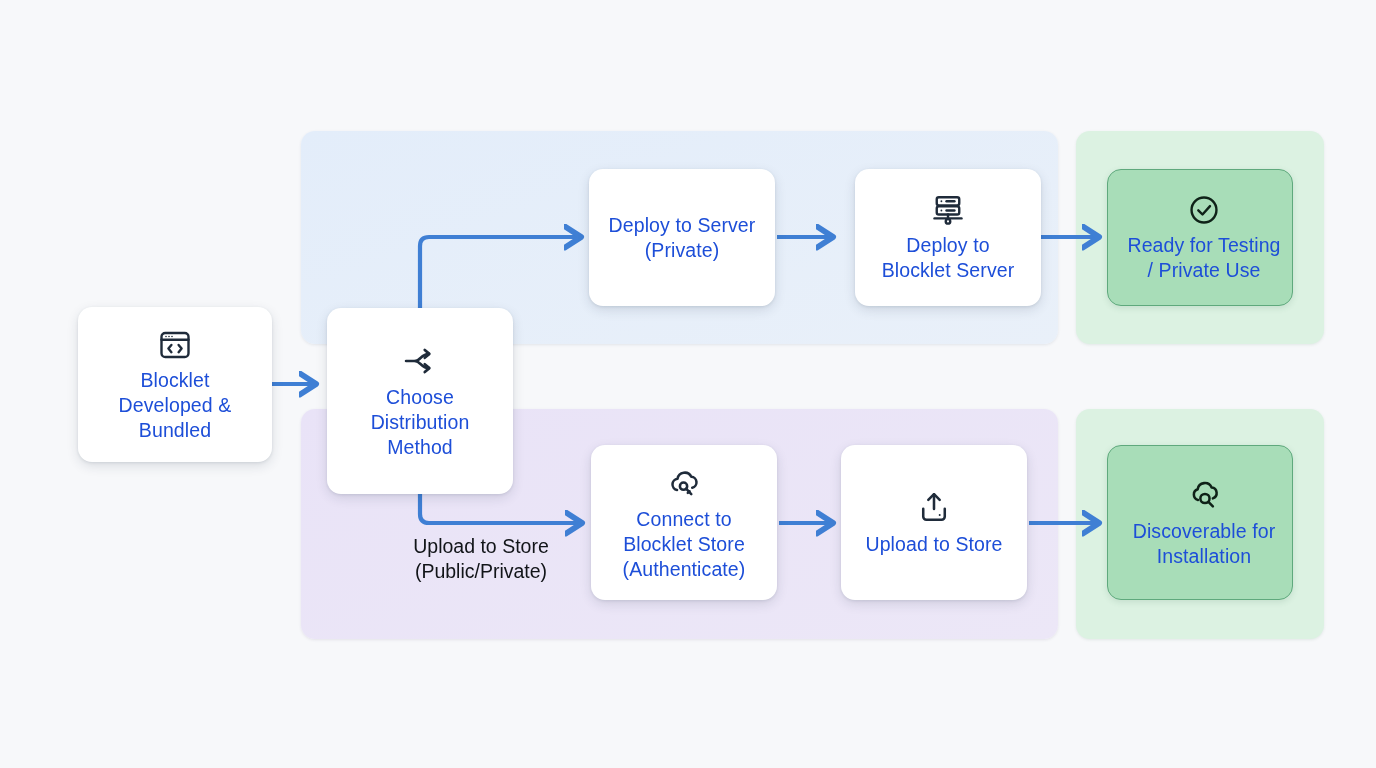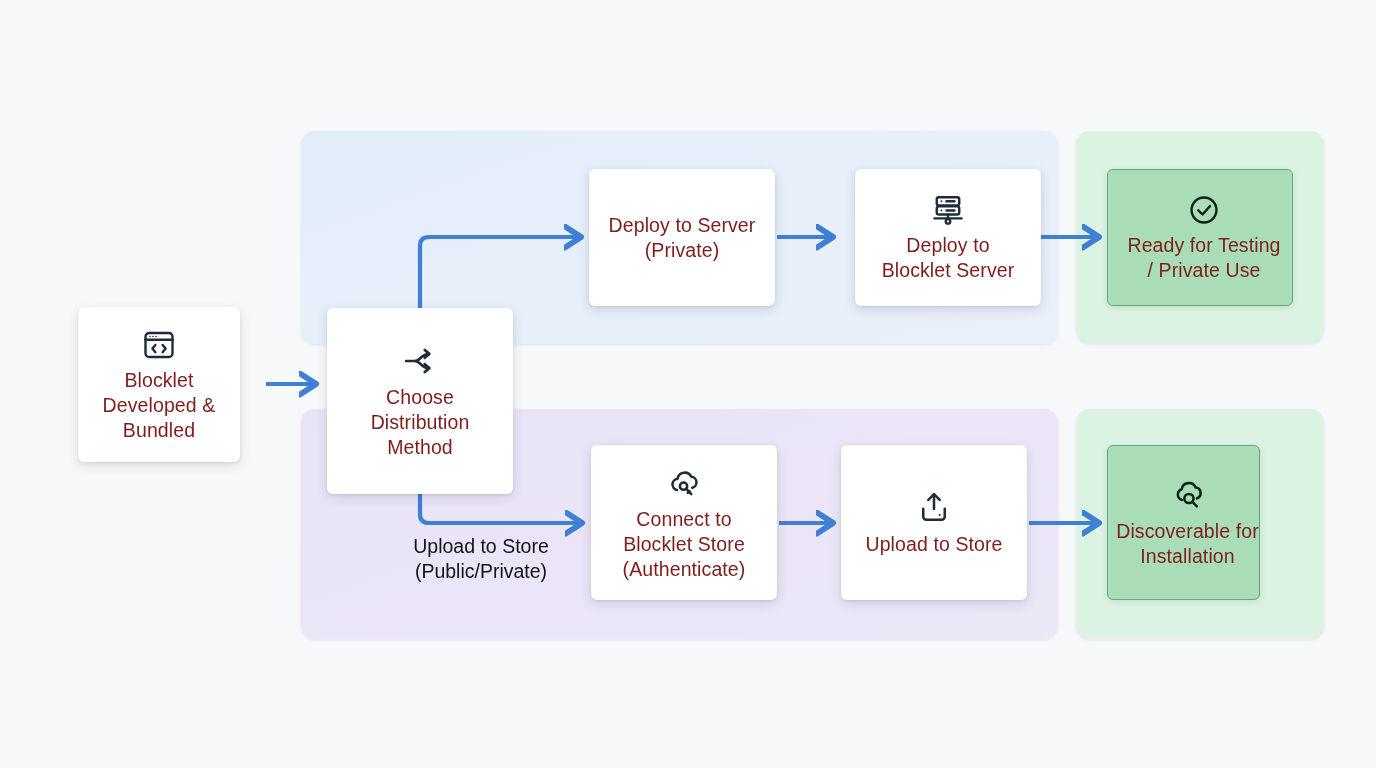--- a/index.html
+++ b/index.html
@@ -60,22 +60,22 @@
 
   
   .node {
     position: absolute;
     box-sizing: border-box;
     display: flex;
     flex-direction: column;
     align-items: center;
     justify-content: center;
     text-align: center;
-    color: #7f1d1d;
-    border-radius: 6px;
+    color: #1d4ed8;
+    border-radius: 14px;
   }
   .node-white {
     background: #ffffff;
     box-shadow: 0 4px 12px rgba(30,45,70,0.13), 0 1px 3px rgba(30,45,70,0.10);
   }
   .node-green {
     background: #a8ddb8;
     border: 1.5px solid #5fa97d;
     box-shadow: 0 2px 6px rgba(40,90,60,0.13);
     padding-left: 8px;
@@ -86,28 +86,28 @@
     letter-spacing: 0.1px;
     white-space: pre-line;
   }
   .node .icon {
     display: block;
     margin-bottom: 5px;
     line-height: 0;
   }
 
   
-  #node-source   { left: 78px;  top: 307px; width: 162px; height: 155px; justify-content: center; }
+  #node-source   { left: 78px;  top: 307px; width: 194px; height: 155px; justify-content: center; }
   #node-choose   { left: 327px; top: 308px; width: 186px; height: 186px; }
   #node-deploy-server  { left: 589px; top: 169px; width: 186px; height: 137px; }
   #node-blocklet-server { left: 841px; top: 169px; width: 186px; height: 137px; margin-left: 14px; }
   #node-ready    { left: 1107px; top: 169px; width: 186px; height: 137px; }
   #node-connect  { left: 591px; top: 445px; width: 186px; height: 155px; }
   #node-upload   { left: 841px; top: 445px; width: 186px; height: 155px; }
-  #node-discover { left: 1107px; top: 445px; width: 153px; height: 155px; }
+  #node-discover { left: 1107px; top: 445px; width: 186px; height: 155px; }
 
   
   .edge-label {
     position: absolute;
     font-size: 19.5px;
     line-height: 25px;
     color: #111418;
     text-align: center;
     white-space: pre-line;
   }

